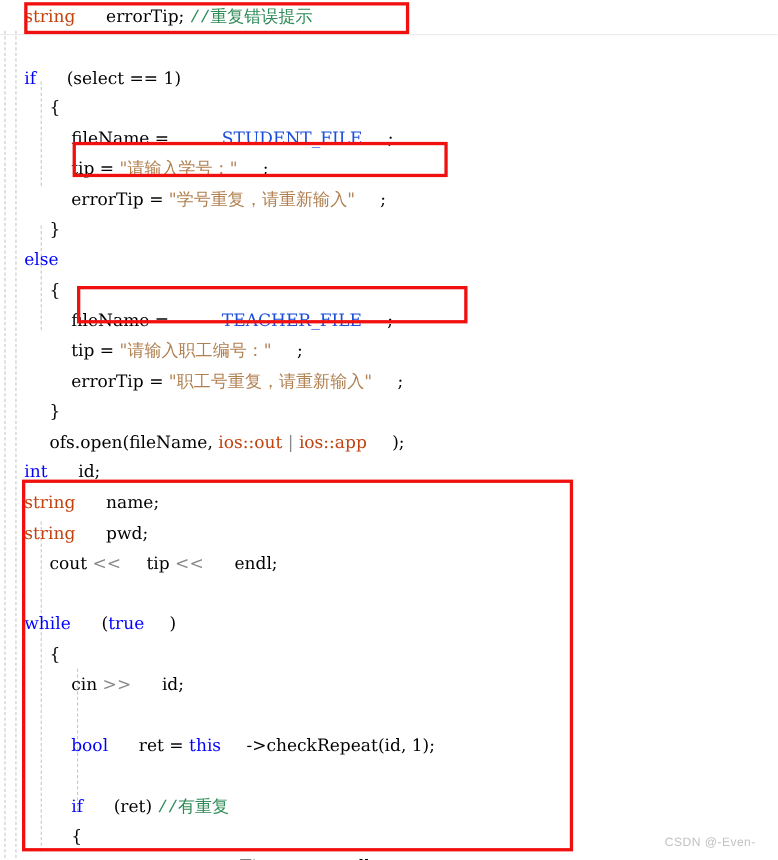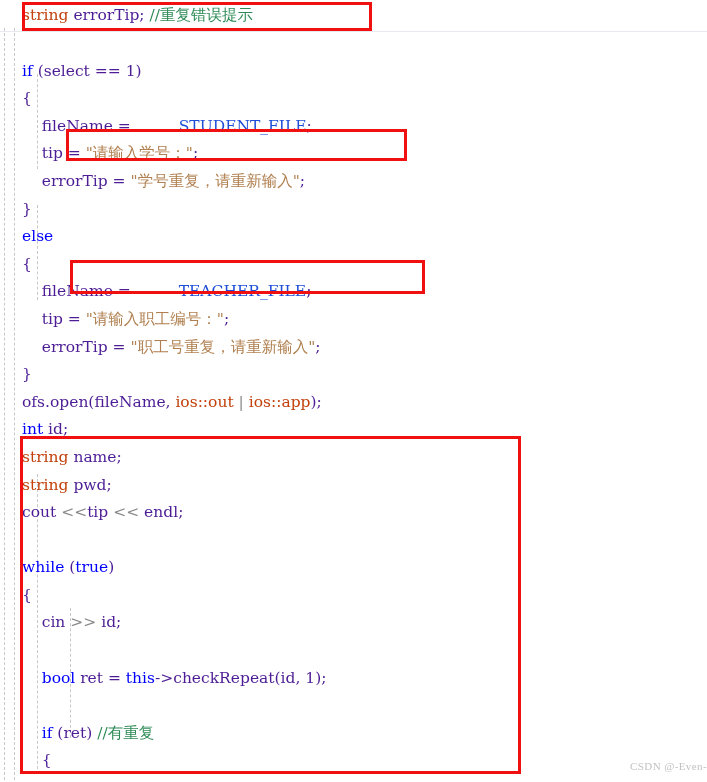--- a/index.html
+++ b/index.html
@@ -39,23 +39,23 @@
     position: relative;
     z-index: 3;
   }
   .ln.first { height: 30px; line-height: 30px; }
 
   
   .kw    { color: #0000ff; text-align: center; }
   .type  { color: #c2410c; }
   .macro { color: #1d4ed8; margin-left: 43px; }
   .str   { color: #b08050; }
-  .cmt   { color: #2e8b57; }
+  .cmt   { color: #2e8b57; font-family: Liberation Mono, monospace; }
   .op    { color: #888888; }
-  .plain { color: #4c1d95; }
+  .plain { color: #000000; padding-left: 23px; }
 
   
   .guide {
     position: absolute;
     width: 0;
     border-left: 1px dashed #c8c8c8;
     z-index: 1;
   }
 
   
@@ -73,23 +73,23 @@
     position: absolute;
     border: 3px solid #f01010;
     background: transparent;
     z-index: 5;
     pointer-events: none;
   }
 
   
   .watermark {
     position: absolute;
-    right: 0;
+    right: 20px;
     bottom: 10px;
-    font-family: Liberation Serif, serif;
+    font-family: Liberation Sans, sans-serif;
     font-size: 11px;
     color: #c2c2c2;
     letter-spacing: .4px;
     z-index: 6;
     white-space: pre;
   }
 </style>
 </head>
 <body>
 

